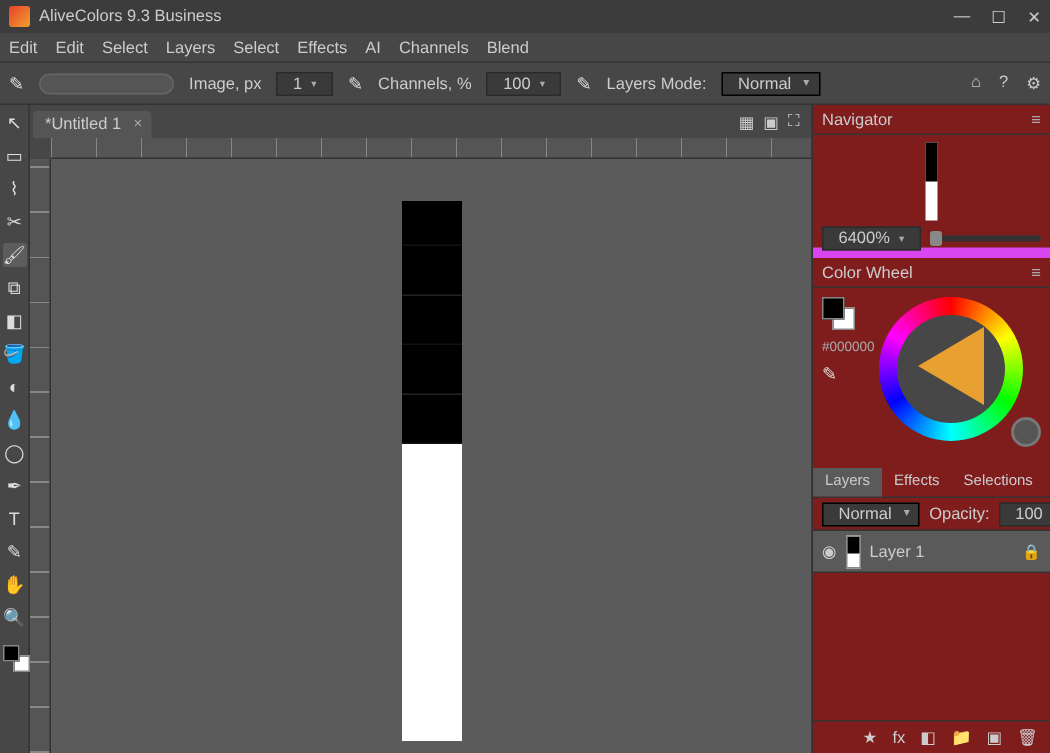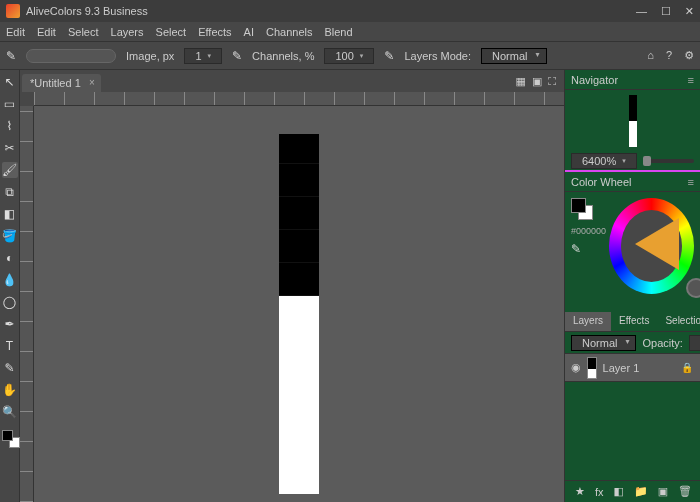--- a/index.html
+++ b/index.html
@@ -29,27 +29,27 @@
 .tab{background:#555;padding:3px 20px 3px 8px;font-size:10px;border-top-left-radius:3px;border-top-right-radius:3px;position:relative}
 .tab .x{position:absolute;right:6px;top:3px;font-size:10px;color:#aaa}
 .tabicons{margin-left:auto;display:flex;gap:6px;padding:0 8px 4px 0;color:#aaa;font-size:11px}
 .rulerh{height:14px;background:#555;border-bottom:1px solid #333;margin-left:14px;background-image:repeating-linear-gradient(90deg,#888 0,#888 1px,transparent 1px,transparent 30px)}
 .docbody{flex:1;display:flex}
 .rulerv{width:14px;background:#555;border-right:1px solid #333;background-image:repeating-linear-gradient(0deg,#888 0,#888 1px,transparent 1px,transparent 30px)}
 .canvas{flex:1;background:#5b5b5b;display:flex;align-items:flex-start;justify-content:center;padding-top:28px}
 .canvasimg{width:40px;height:360px;background:#fff}
 .canvasimg .blk{background:#000;border-bottom:1px solid #111;height:33px}
 .canvasimg .blk:first-child{height:30px}
-.rightpanel{width:136px;background:#14532d;border-left:1px solid #333;display:flex;flex-direction:column}
+.rightpanel{width:159px;background:#7f1d1d;border-left:1px solid #333;display:flex;flex-direction:column}
 .panelhdr{height:20px;display:flex;align-items:center;padding:0 6px;font-size:10px;border-bottom:1px solid #333}
 .panelhdr .menu{margin-left:auto;color:#aaa;font-size:11px}
 .navthumb{height:62px;display:flex;align-items:center;justify-content:center}
 .thumb{width:8px;height:52px;background:#fff;border:0}
 .thumb .tb{height:26px;background:#000}
-.zoomrow{height:20px;display:flex;align-items:center;padding:0 6px;gap:6px;border-bottom:2px solid #d946ef}
+.zoomrow{height:20px;display:flex;align-items:center;padding:0 6px;gap:6px;border-bottom:7px solid #d946ef}
 .slider{flex:1;height:4px;background:#333;border-radius:2px;position:relative}
 .slider .knob{position:absolute;left:0;top:-3px;width:8px;height:10px;background:#888;border-radius:2px}
 .cwbody{height:120px;display:flex;padding:6px;gap:6px}
 .cwleft{width:32px;display:flex;flex-direction:column;gap:6px}
 .minisw{width:22px;height:22px;position:relative}
 .minisw .fg{position:absolute;width:15px;height:15px;background:#000;border:1px solid #888;z-index:2}
 .minisw .bg{position:absolute;width:15px;height:15px;background:#fff;border:1px solid #888;right:0;bottom:0}
 .hex{font-size:9px;color:#aaa}
 .eyedrop{font-size:12px;color:#ddd}
 .wheel{width:96px;height:96px;position:relative}

